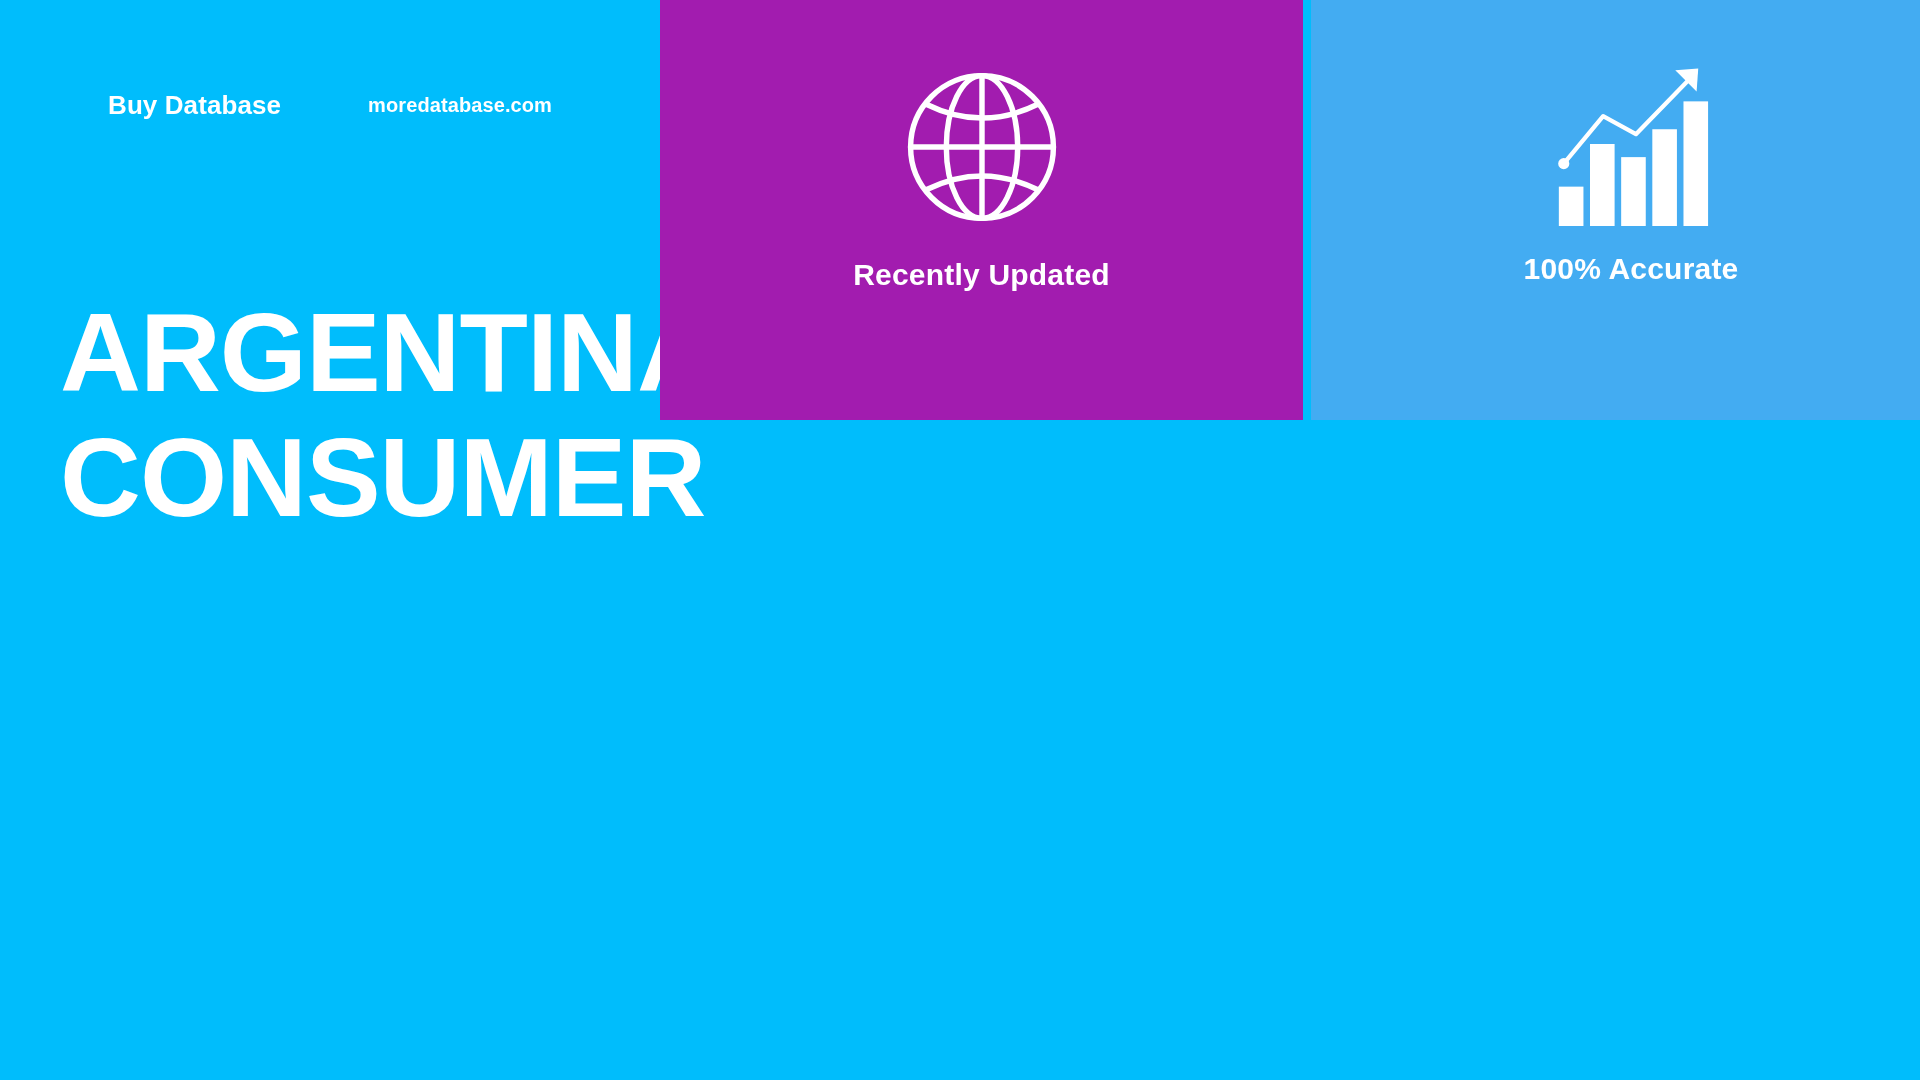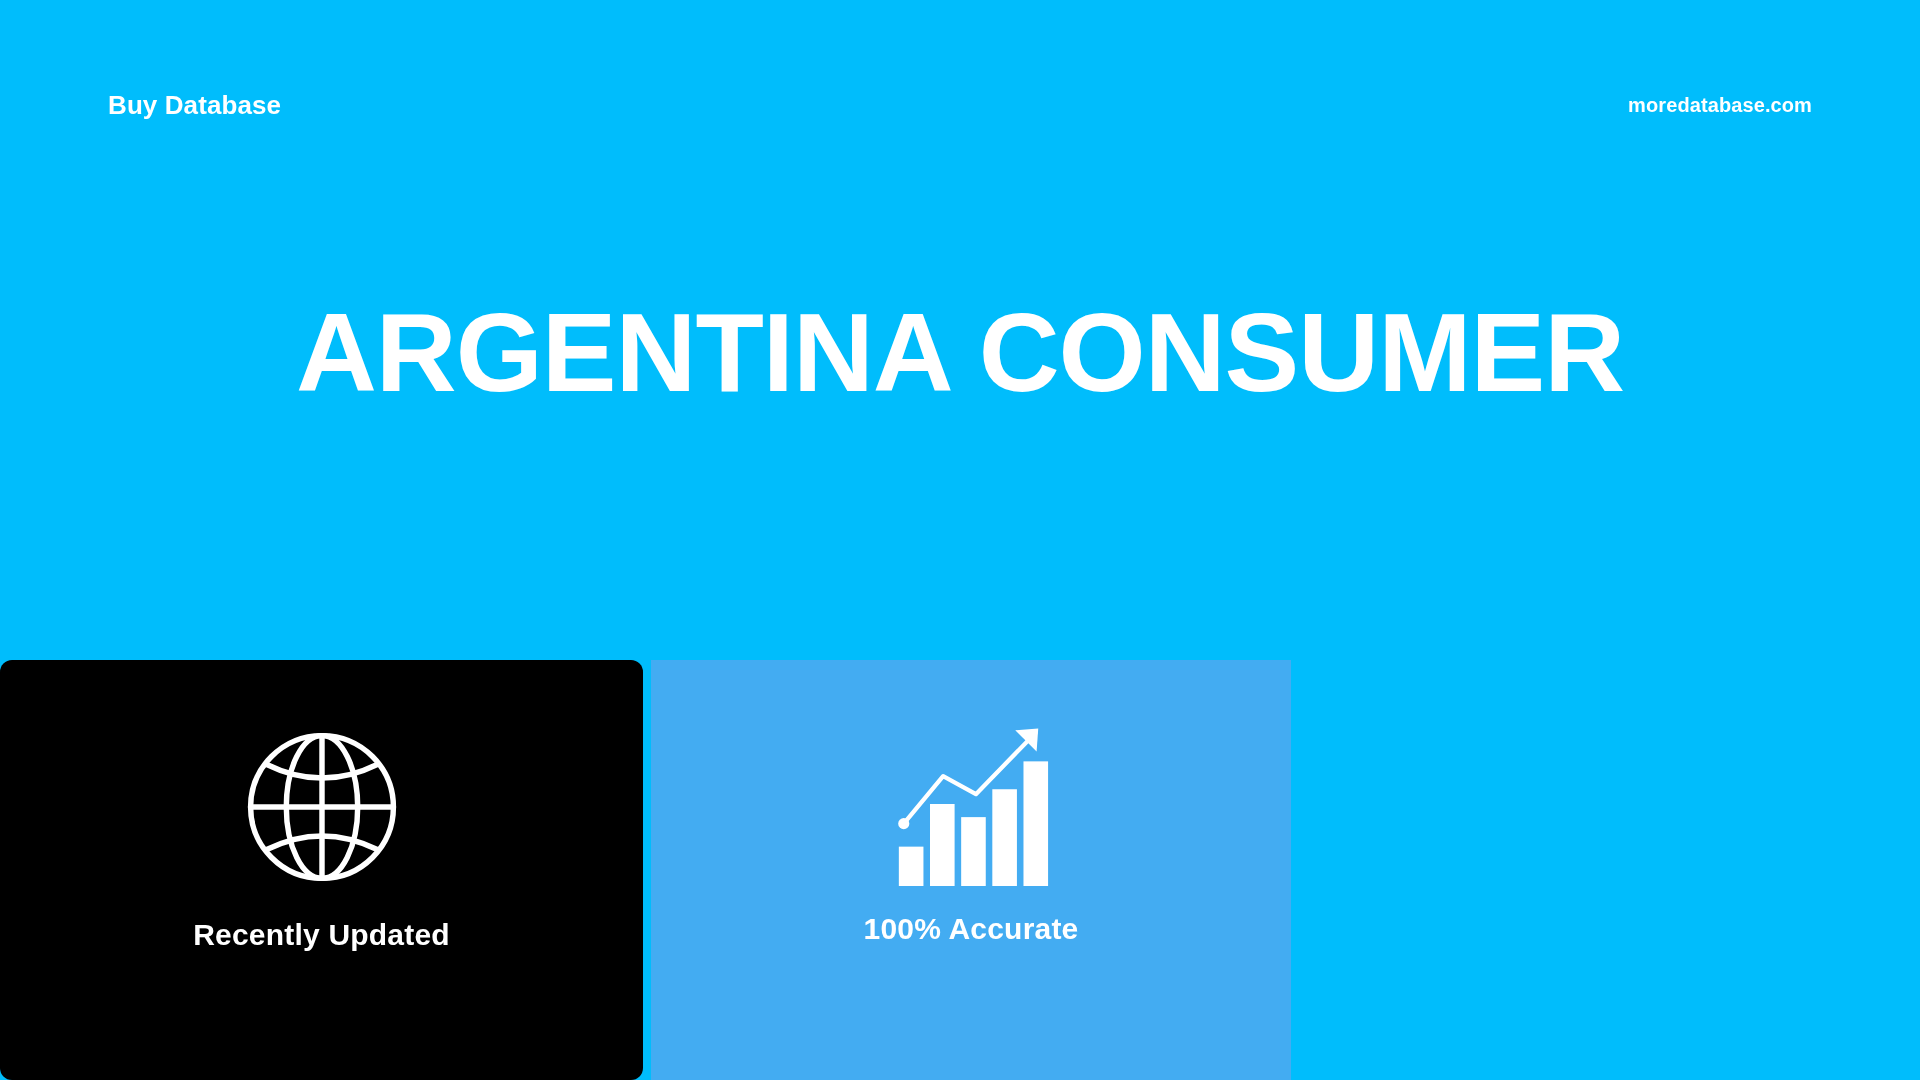--- a/index.html
+++ b/index.html
@@ -14,21 +14,20 @@
   body {
     font-family: "Liberation Sans", sans-serif;
     background: #00bdfc;
   }
 
   .page {
     position: relative;
     width: 1920px;
     height: 1080px;
     display: flex;
-    flex-direction: column;
   }
 
   
   .hero {
     position: relative;
     height: 660px;
     background: #00bdfc;
     flex: 0 0 660px;
   }
 
@@ -92,21 +91,21 @@
 
   .feature {
     display: flex;
     flex-direction: column;
     align-items: center;
     justify-content: flex-start;
     padding-top: 62px;
     position: relative;
   }
 
-  .feature-1 { flex: 0 0 643px; background: #000000; border-radius: 12px; }
+  .feature-1 { flex: 0 0 643px; background: #a21caf; }
   .feature-2 { flex: 0 0 640px; background: #43acf2; margin-left: 8px; }
   .feature-3 { flex: 1 1 auto;  background: #0680fd; }
 
   .feature-icon {
     width: 170px;
     height: 170px;
     display: flex;
     align-items: center;
     justify-content: center;
   }

